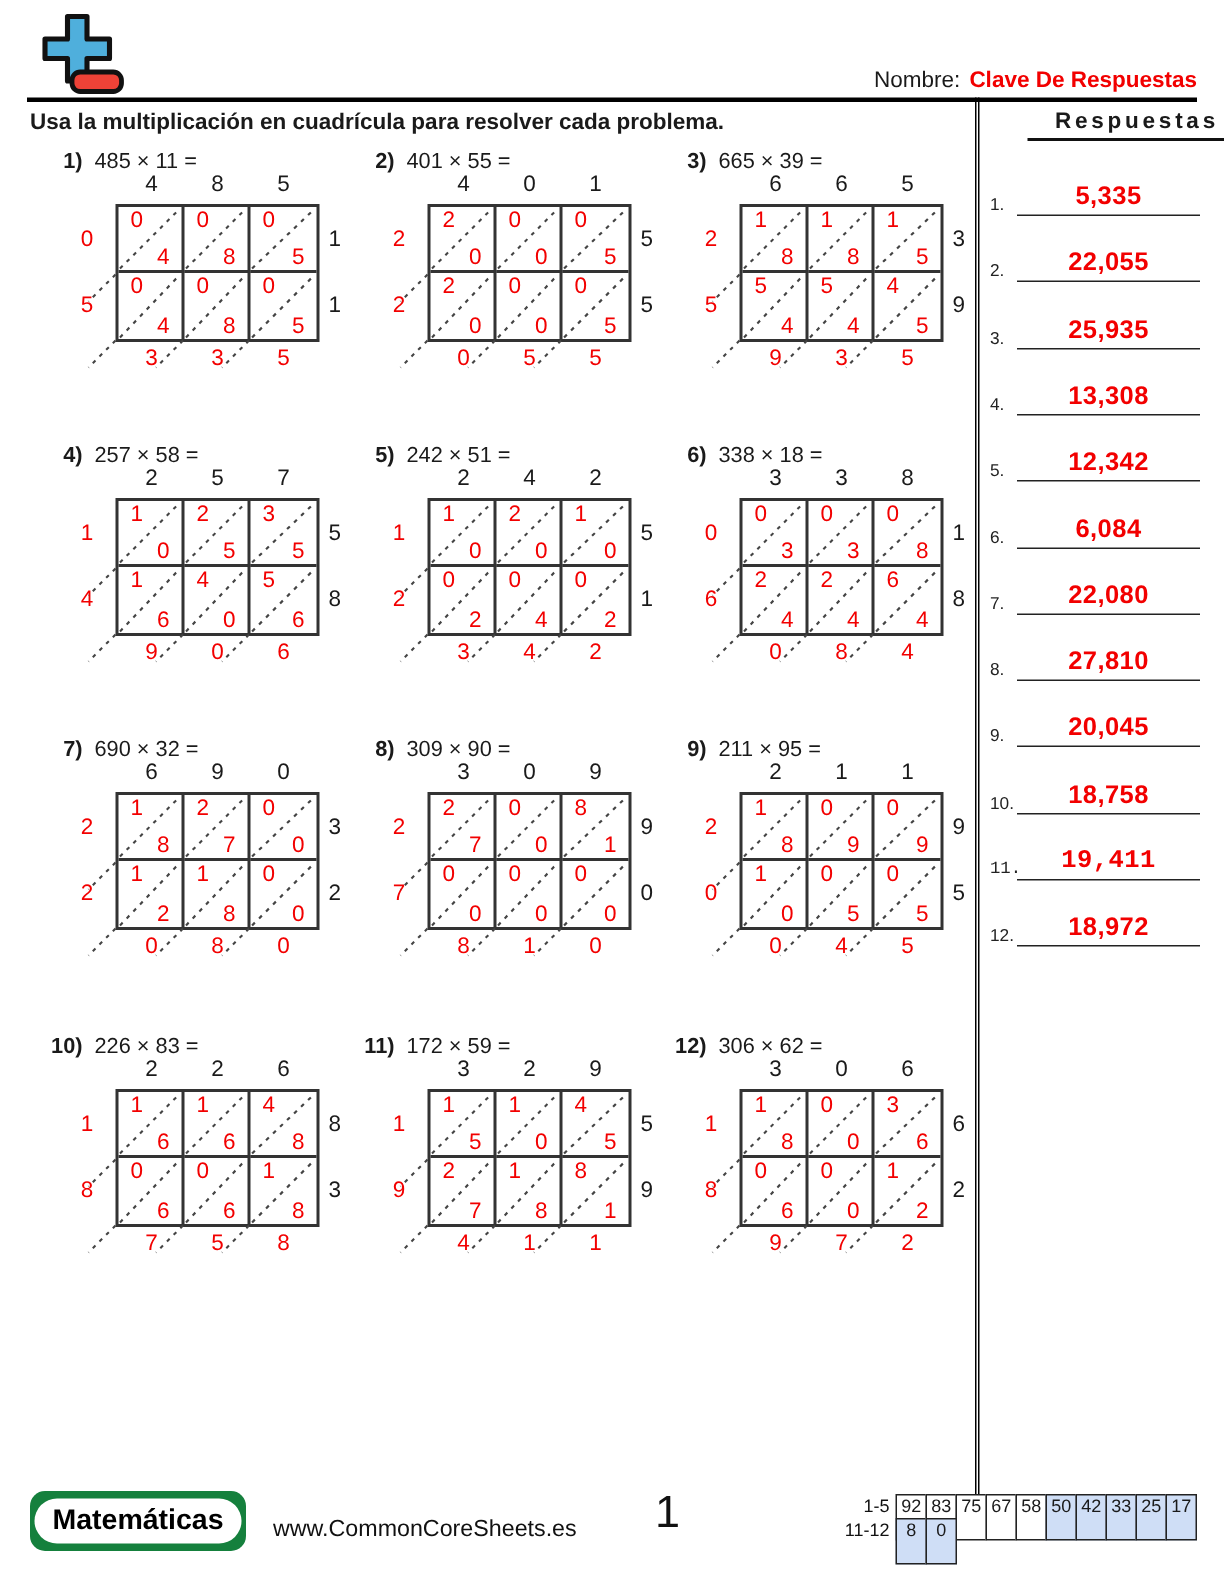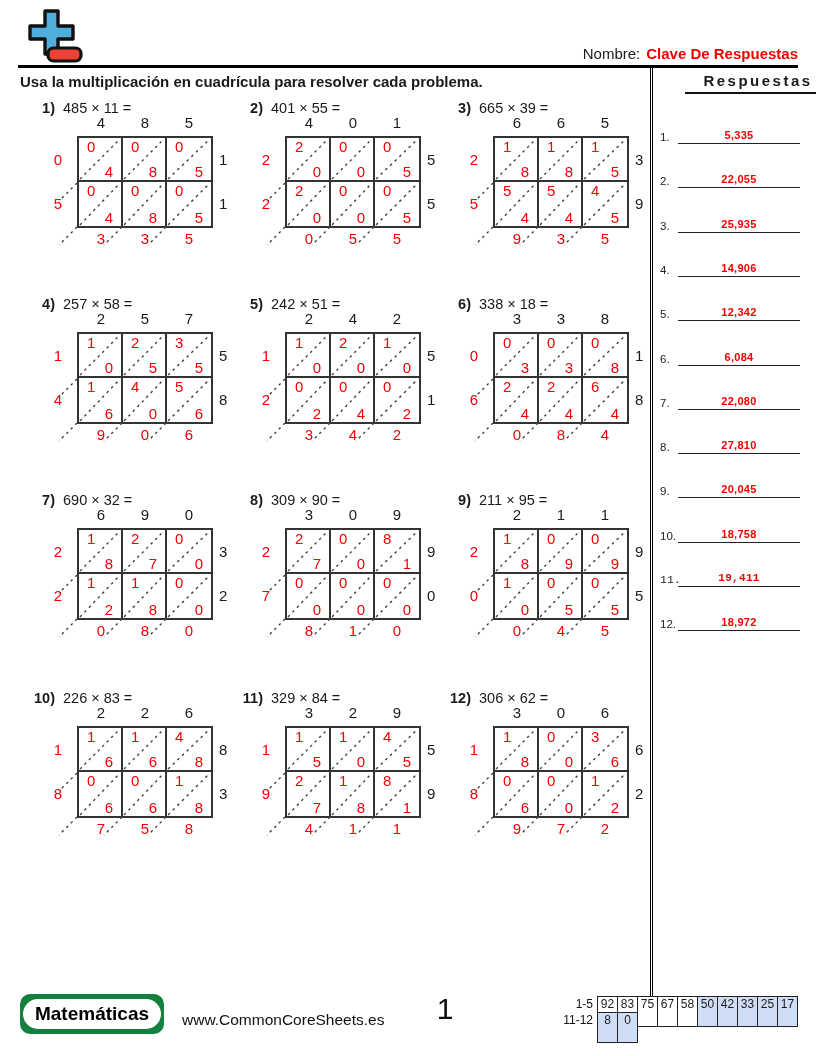--- a/index.html
+++ b/index.html
@@ -19,21 +19,21 @@
   .hdr-name .name-value{color:var(--red);font-weight:700;margin-left:6px;}
   .hdr-rule{position:absolute;left:18px;top:65px;width:780px;height:2.5px;background:#000;}
   .instruction{position:absolute;left:20px;top:73px;font-size:15px;font-weight:700;}
 
   
   .vdivider{position:absolute;left:650px;top:65px;width:3px;height:932px;border-left:1.6px solid #000;border-right:1.6px solid #000;box-sizing:border-box;}
   .ans-title{position:absolute;left:685px;top:72px;width:146px;text-align:center;font-size:15px;font-weight:700;letter-spacing:2.5px;border-bottom:2.2px solid #111;padding-bottom:3px;}
   .ans-item{position:absolute;left:656px;width:154px;height:46px;}
   .ans-num{position:absolute;left:4px;bottom:1px;font-size:11.5px;color:#222;}
   .ans-line{position:absolute;left:22px;right:10px;bottom:0;border-bottom:1.6px solid #222;}
-  .ans-value{position:absolute;left:22px;right:10px;bottom:3px;text-align:center;font-size:11px;font-weight:700;color:var(--red);letter-spacing:.3px;}
+  .ans-value{position:absolute;left:22px;right:10px;bottom:3px;text-align:center;font-size:17px;font-weight:700;color:var(--red);letter-spacing:.3px;}
 
   
   .problem{position:absolute;width:207px;height:190px;}
   .p-head{position:absolute;top:0;left:2px;font-size:14.5px;white-space:nowrap;}
   .p-num{display:inline-block;min-width:28px;text-align:right;font-weight:700;}
   .p-expr{margin-left:8px;}
   .lattice{position:absolute;inset:0;}
   .top-digit,.bottom-digit{position:absolute;width:18px;text-align:center;font-size:15px;}
   .top-digit{top:14px;color:var(--ink);}
   .bottom-digit{top:130px;color:var(--red);}
@@ -95,21 +95,21 @@
     <span class="ans-value">22,055</span>
   </div>
       <div class="ans-item" style="top: 186.6px;">
     <span class="ans-num">3.</span>
     <span class="ans-line"></span>
     <span class="ans-value">25,935</span>
   </div>
       <div class="ans-item" style="top: 230.9px;">
     <span class="ans-num">4.</span>
     <span class="ans-line"></span>
-    <span class="ans-value">14,906</span>
+    <span class="ans-value">13,308</span>
   </div>
       <div class="ans-item" style="top: 275.2px;">
     <span class="ans-num">5.</span>
     <span class="ans-line"></span>
     <span class="ans-value">12,342</span>
   </div>
       <div class="ans-item" style="top: 319.5px;">
     <span class="ans-num">6.</span>
     <span class="ans-line"></span>
     <span class="ans-value">6,084</span>
@@ -872,21 +872,21 @@
       <svg class="ext e2" viewBox="0 0 20 20">
             <line x1="19" y1="1" x2="1" y2="19" stroke="#444" stroke-width="1.4" stroke-dasharray="2.5 3.8"></line>
           </svg>
       <svg class="ext e3" viewBox="0 0 20 20">
             <line x1="19" y1="1" x2="1" y2="19" stroke="#444" stroke-width="1.4" stroke-dasharray="2.5 3.8"></line>
           </svg>
     </div>
   </div>
       <div class="problem" style="left: 233px; top: 690px;">
     <div class="p-head">
-      <span class="p-num">11)</span><span class="p-expr">329 × 84 =</span>
+      <span class="p-num">11)</span><span class="p-expr">172 × 59 =</span>
     </div>
     <div class="lattice">
       <span class="top-digit cpos0">3</span>
       <span class="top-digit cpos1">2</span>
       <span class="top-digit cpos2">9</span>
       <div class="grid">
         <div class="cell">
           <svg viewBox="0 0 42 42" preserveAspectRatio="none">
                 <line x1="1" y1="41" x2="41" y2="1" stroke="#444" stroke-width="1.4" stroke-dasharray="2.5 3.8"></line>
               </svg>

